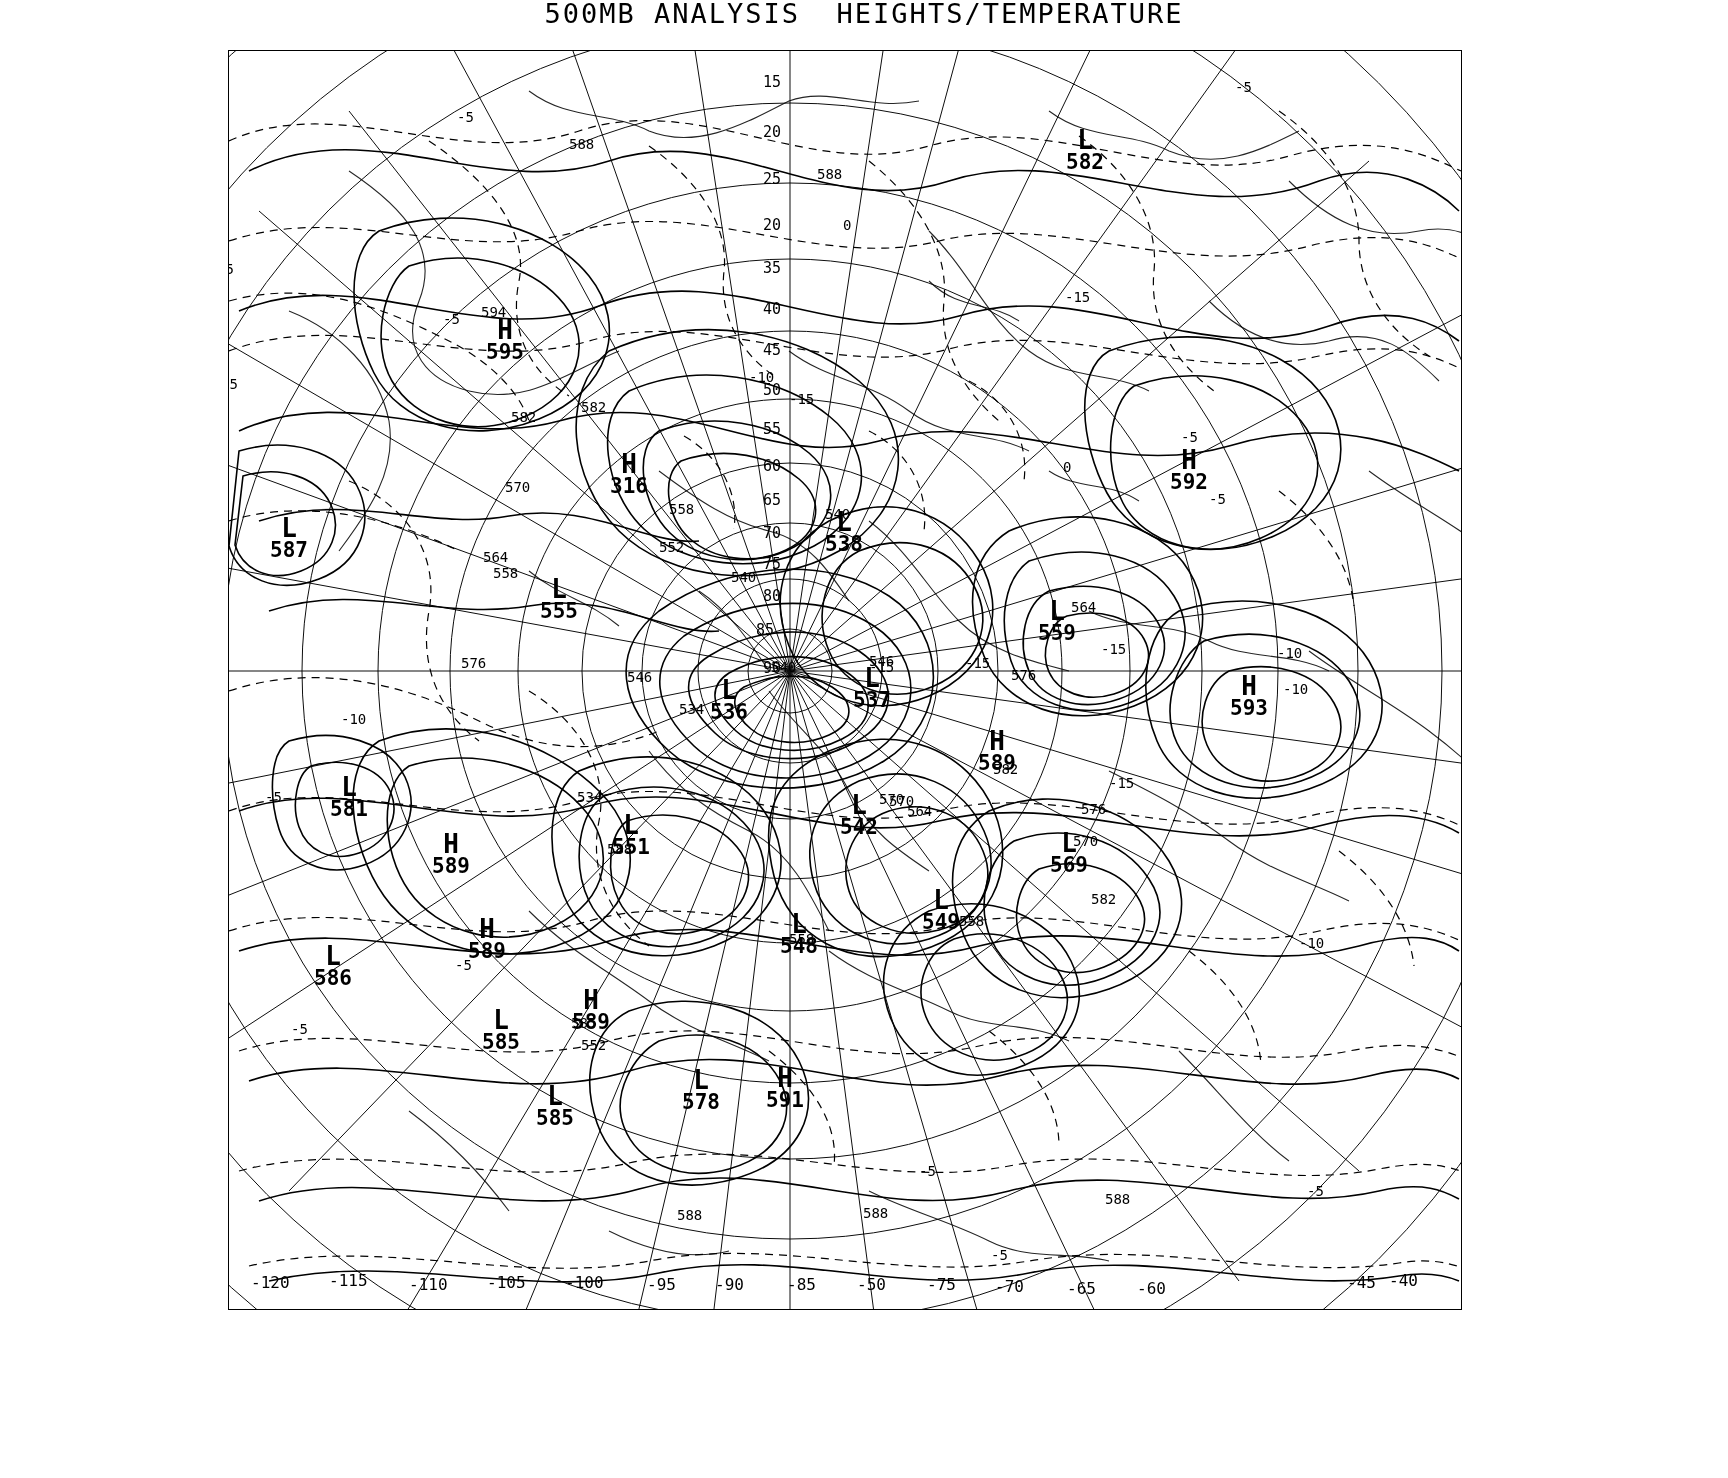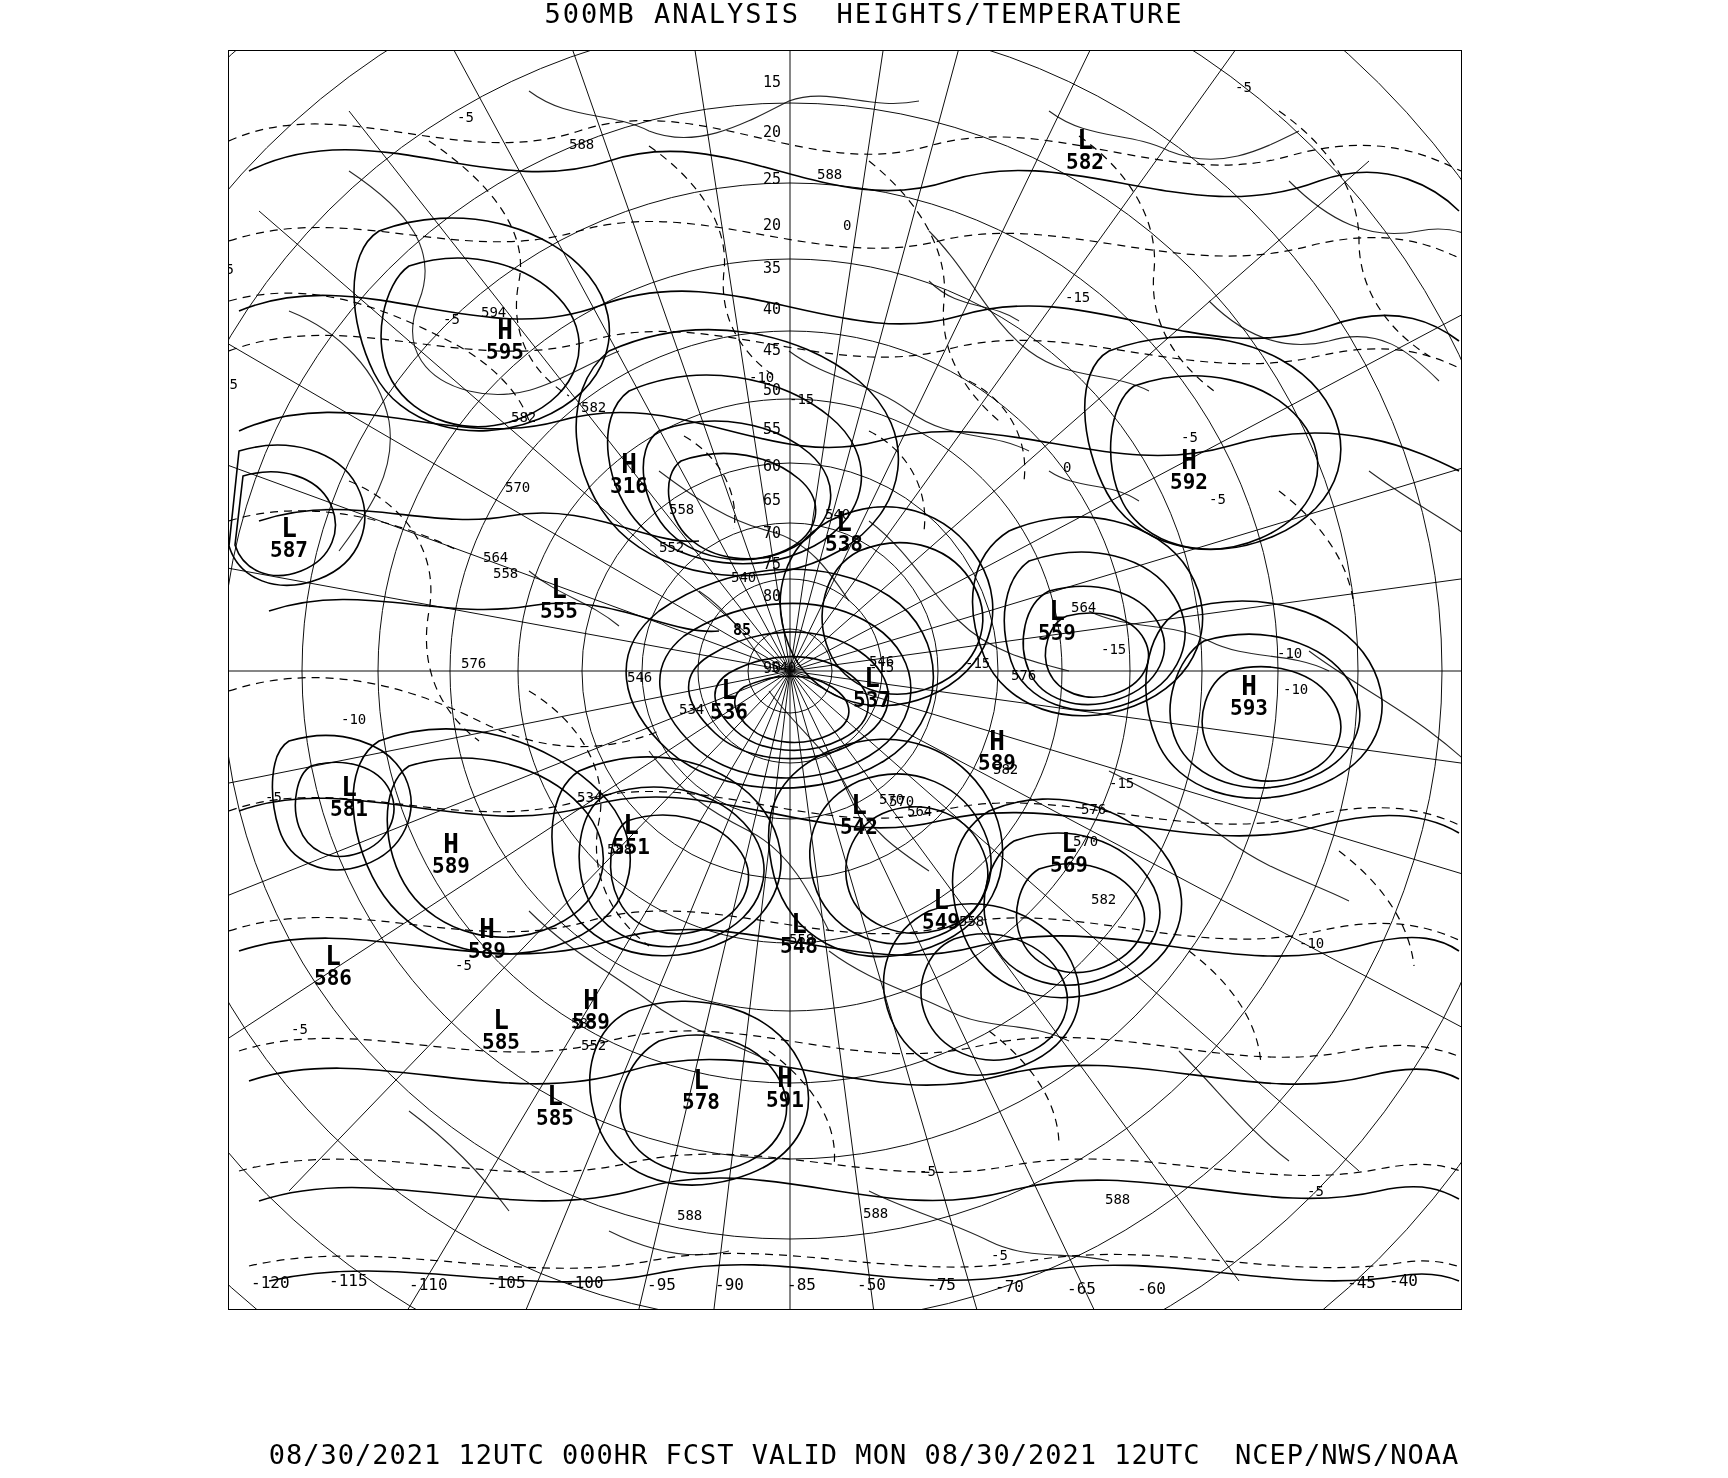--- a/index.html
+++ b/index.html
@@ -240,21 +240,21 @@
     <div class="latlab" style="left:534px;top:208px;">35</div>
     <div class="latlab" style="left:534px;top:249px;">40</div>
     <div class="latlab" style="left:534px;top:290px;">45</div>
     <div class="latlab" style="left:534px;top:330px;">50</div>
     <div class="latlab" style="left:534px;top:369px;">55</div>
     <div class="latlab" style="left:534px;top:406px;">60</div>
     <div class="latlab" style="left:534px;top:440px;">65</div>
     <div class="latlab" style="left:534px;top:473px;">70</div>
     <div class="latlab" style="left:534px;top:504px;">75</div>
     <div class="latlab" style="left:534px;top:536px;">80</div>
-    <div class="latlab" style="left:504px;top:570px;font-weight:bold;">85</div>
+    <div class="latlab" style="left:527px;top:570px;">85</div>
     <div class="latlab" style="left:534px;top:608px;">90</div>
 
     <div class="marker" style="left:828px;top:78px;width:56px;">
       <span class="lt">L</span>
       <span class="vl">582</span>
     </div>
     <div class="marker" style="left:248px;top:268px;width:56px;">
       <span class="lt">H</span>
       <span class="vl">595</span>
     </div>
@@ -430,14 +430,13 @@
     <div class="lonlab" style="left:698px;top:1224px;">-75</div>
     <div class="lonlab" style="left:766px;top:1226px;">-70</div>
     <div class="lonlab" style="left:838px;top:1228px;text-align:right;">-65</div>
     <div class="lonlab" style="left:908px;top:1228px;">-60</div>
     <div class="lonlab" style="left:980px;top:1226px;margin-top:36px;">-55</div>
     <div class="lonlab" style="left:1048px;top:1286px;">-50</div>
     <div class="lonlab" style="left:1118px;top:1222px;">-45</div>
     <div class="lonlab" style="left:1160px;top:1220px;text-align:right;">-40</div>
   </div>
 
-  <div id="footer">08/30/2021 12UTC 000HR FCST VALID MON 08/30/2021 12UTC  NCEP/NWS/NOAA</div>
 </div>
 
 </body></html>

